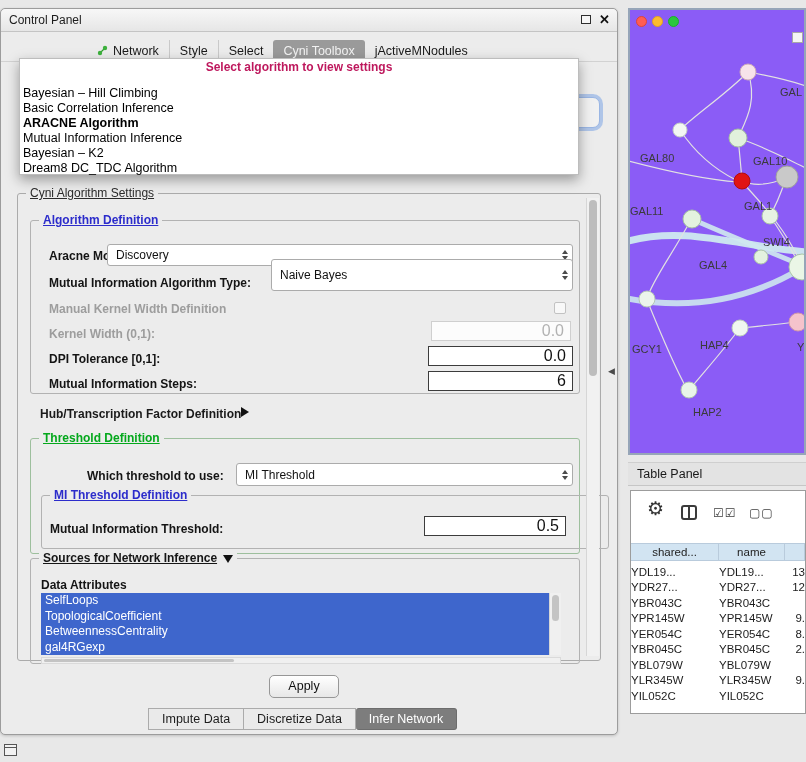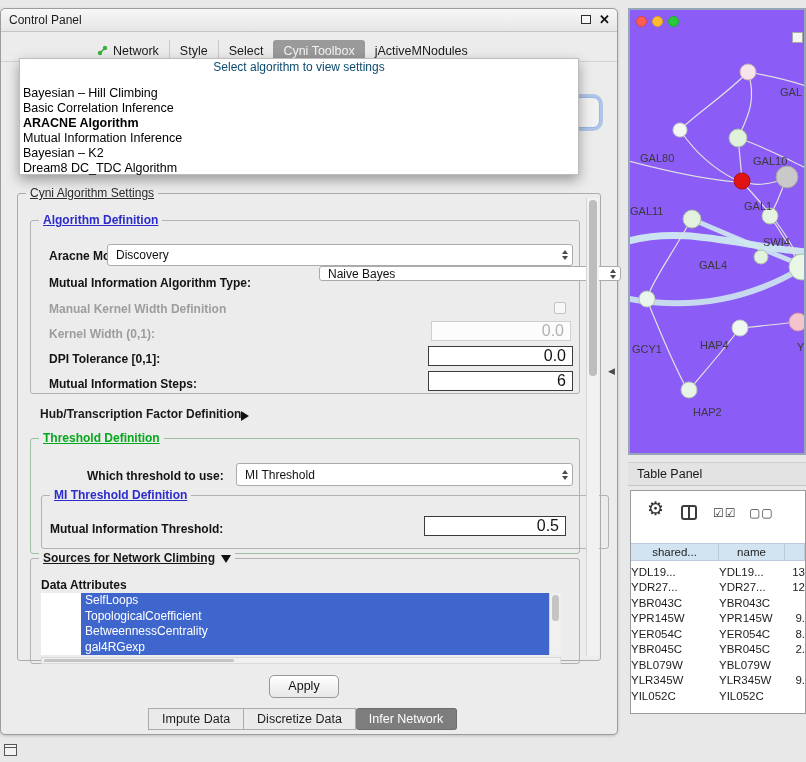--- a/index.html
+++ b/index.html
@@ -22,21 +22,21 @@
   .tabbar { position:absolute; left:0; right:0; top:30px; height:23px; border-bottom:1px solid #d2d2d2; }
   .tabs { position:absolute; left:86px; top:1px; height:21px; display:flex; align-items:center; font-size:12.5px; }
   .tab { display:flex; align-items:center; gap:5px; padding:2px 10px; height:21px; border-left:1px solid #c9c9c9; }
   .tab:first-child { border-left:none; }
   .tab.sel { background:#9a9a9a; color:#f3f3f3; border-radius:3px; border-left:none; }
   .tab.sel + .tab { border-left:none; }
 
   
   .dropdown { position:absolute; left:18px; top:49px; width:560px; height:117px; background:#ffffff;
         border:1px solid #bdbdbd; box-shadow:0 5px 12px rgba(0,0,0,.35); z-index:40; }
-  .dd-placeholder { height:17px; line-height:17px; text-align:center; color:#0c4a6e; font-size:12px; }
+  .dd-placeholder { height:17px; line-height:17px; text-align:center; color:#be185d; font-size:12px;font-weight:bold; }
   .dd-items { margin-top:10px; }
   .dd-item { height:15px; line-height:15px; padding-left:3px; font-size:12.5px; color:#000; }
   .dd-item.bold { font-weight:bold; }
 
   .help-btn { position:absolute; left:570px; top:88px; width:29px; height:31px; background:#f1f1f1;
         border:1px solid #9ab6e4; border-radius:7px; box-shadow:0 0 0 3px rgba(125,165,230,.55); z-index:5; }
 
   
   .grp { position:absolute; border:1px solid #b2b2b2; border-radius:3px; }
   .legend { position:absolute; top:-8px; left:8px; background:#ececec; padding:0 4px;
@@ -56,29 +56,29 @@
   .stepper { position:absolute; right:4px; top:50%; transform:translateY(-50%);
         display:flex; flex-direction:column; gap:2px; align-items:center; }
   .tri-up { width:0; height:0; border-left:3.5px solid transparent; border-right:3.5px solid transparent; border-bottom:4.5px solid #4a4a4a; }
   .tri-dn { width:0; height:0; border-left:3.5px solid transparent; border-right:3.5px solid transparent; border-top:4.5px solid #4a4a4a; }
 
   .fld { position:absolute; background:#fff; border:1px solid #3c3c3c; font-size:16px; color:#111;
         text-align:right; padding:0 6px; line-height:18px; height:20px; }
   .fld.dis { border:1px solid #cfcfcf; color:#b2b2b2; background:#fcfcfc; }
   .checkbox { position:absolute; width:12px; height:12px; border:1px solid #c2c2c2; border-radius:2px; background:#f8f8f8; }
 
-  .hub-row { position:absolute; left:22px; top:213px; font-weight:bold; font-size:12px; display:flex; align-items:flex-end; }
+  .hub-row { position:absolute; left:22px; top:213px; font-weight:bold; font-size:12px; display:flex; align-items:flex-start; }
   .tri-right { width:0; height:0; border-top:5.5px solid transparent; border-bottom:5.5px solid transparent; border-left:8px solid #111; }
   .tri-down-f { width:0; height:0; border-left:5.5px solid transparent; border-right:5.5px solid transparent; border-top:8px solid #111; display:inline-block; vertical-align:middle; margin-left:6px; }
 
   .thr { left:12px; top:244px; width:550px; height:116px; border-color:#9dbf9d; }
   .mi-sub { left:10px; top:56px; width:568px; height:54px; }
 
   .sources { left:12px; top:364px; width:550px; height:106px; }
-  .attr-list { position:absolute; left:10px; top:34px; width:520px; height:62px; background:#fff; overflow:hidden;padding-left:40px; }
+  .attr-list { position:absolute; left:10px; top:34px; width:520px; height:62px; background:#fff; overflow:hidden; }
   .attr-item { height:15.5px; line-height:15.5px; width:508px; background:#3e66cc; color:#fff; font-size:12px; padding-left:4px; }
   .list-vsb { position:absolute; right:0; top:0; width:12px; height:62px; background:#f0f0f0; border-left:1px solid #d5d5d5; }
   .list-vsb .thumb { position:absolute; left:2px; top:2px; width:7px; height:26px; background:#c4c4c4; border-radius:4px; }
   .list-hsb { position:absolute; left:10px; top:98px; width:520px; height:7px; background:#f0f0f0; border:1px solid #dadada; }
   .list-hsb .thumb { position:absolute; left:2px; top:1px; width:190px; height:3px; background:#c4c4c4; border-radius:3px; }
 
   .sb-v { position:absolute; right:1px; top:4px; width:13px; height:458px; background:#f1f1f1; border-left:1px solid #d6d6d6; }
   .sb-v .thumb { position:absolute; left:2px; top:2px; width:8px; height:176px; background:#bdbdbd; border-radius:5px; }
 
   .apply { position:absolute; left:268px; top:666px; width:70px; height:23px;
@@ -187,21 +187,21 @@
       <span class="lbl" style="left:18px; top:28px;">Aracne Mode:</span>
       <div class="combo" style="left:76px; top:23px; width:466px; height:22px;">
         <span>Discovery</span>
         <span class="stepper">
             <span class="tri-up"></span>
             <span class="tri-dn"></span>
           </span>
       </div>
 
       <span class="lbl" style="left:18px; top:55px;">Mutual Information Algorithm Type:</span>
-      <div class="combo" style="left:240px; top:45px; width:302px; height:15px;margin-left:48px;">
+      <div class="combo" style="left:240px; top:38px; width:302px; height:32px;">
         <span>Naive Bayes</span>
         <span class="stepper">
             <span class="tri-up"></span>
             <span class="tri-dn"></span>
           </span>
       </div>
 
       <span class="lbl dis" style="left:18px; top:81px;">Manual Kernel Width Definition</span>
       <span class="checkbox" style="left:523px; top:81px;"></span>
 
@@ -234,21 +234,21 @@
 
       <div class="grp mi-sub">
         <span class="legend blue">MI Threshold Definition</span>
         <span class="lbl" style="left:8px; top:26px;">Mutual Information Threshold:</span>
         <div class="fld" style="left:382px; top:20px; width:142px;">0.5</div>
       </div>
     </div>
 
     <div class="grp sources">
       <span class="legend plain">
-        <span>Sources for Network Climbing</span><span class="tri-down-f"></span>
+        <span>Sources for Network Inference</span><span class="tri-down-f"></span>
       </span>
       <span class="lbl" style="left:10px; top:19px;">Data Attributes</span>
 
       <div class="attr-list">
         <div class="attr-item">SelfLoops</div>
         <div class="attr-item">TopologicalCoefficient</div>
         <div class="attr-item">BetweennessCentrality</div>
         <div class="attr-item">gal4RGexp</div>
         <div class="list-vsb">
             <span class="thumb"></span>

